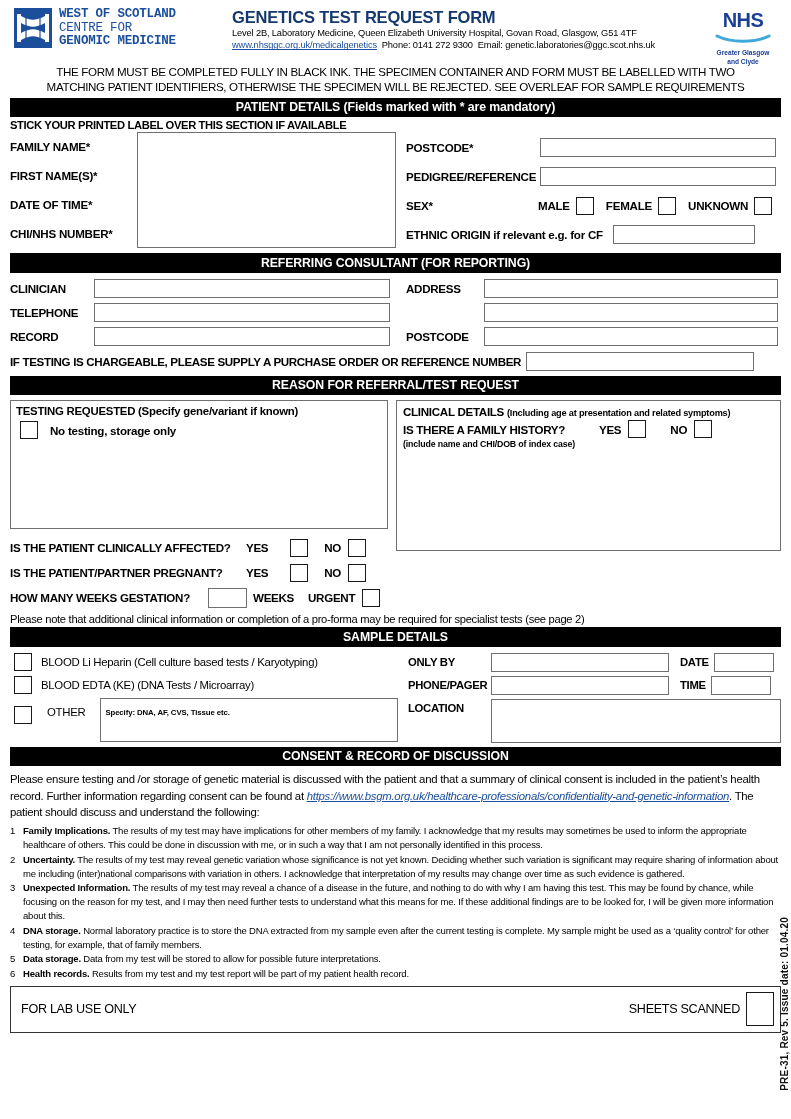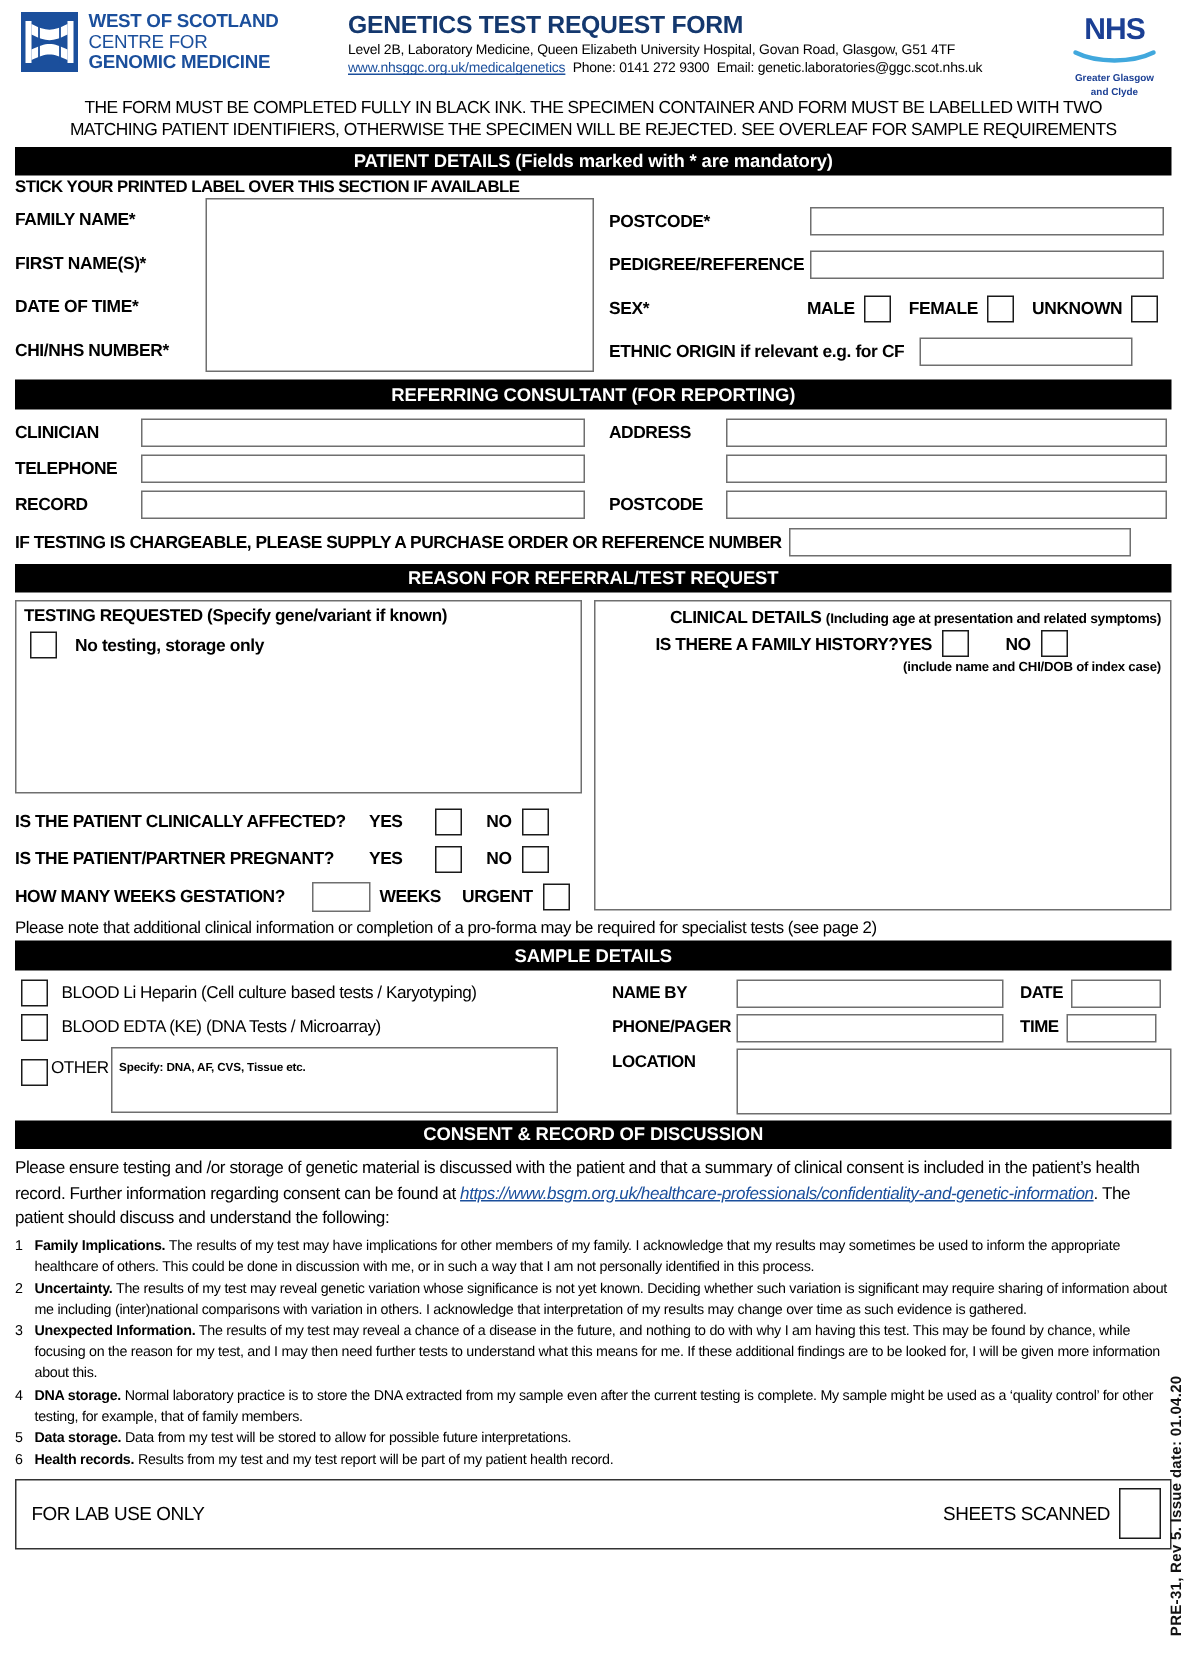--- a/index.html
+++ b/index.html
@@ -12,21 +12,21 @@
     color: #000000;
     position: relative;
     overflow: hidden;
   }
   .page { position: relative; width: 791px; height: 1119px; padding: 0 10px; }
 
   
   .hdr { display:flex; align-items:flex-start; padding: 8px 2px 2px 4px; height: 64px; }
   .logo-wos { display:flex; align-items:center; gap:7px; width: 212px; flex:none; }
   .logo-mark { width:38px; height:40px; flex:none; }
-  .wos-text { line-height:1.08; }
+  .wos-text { line-height:1.08;font-family:Liberation Mono, monospace; }
   .wos-l1 { font-size:12.5px; font-weight:bold; color:#1b4f9c; letter-spacing:-0.2px; }
   .wos-l2 { font-size:12.5px; font-weight:normal; color:#1b4f9c; letter-spacing:-0.2px; }
   .wos-l3 { font-size:12.5px; font-weight:bold; color:#1b4f9c; letter-spacing:-0.2px; }
 
   .hdr-mid { flex:1; padding-left:6px; }
   .form-title { font-size:16.5px; font-weight:bold; color:#14386e; letter-spacing:-0.2px; line-height:1.12; }
   .addr { font-size:9.3px; color:#000; margin-top:2px; letter-spacing:-0.15px; }
   .contact-row { font-size:9.3px; margin-top:2px; letter-spacing:-0.15px; }
   .contact-row a { color:#1b4f9c; text-decoration:underline; }
 
@@ -68,37 +68,37 @@
   .po-lab { font-size:11.6px; font-weight:bold; letter-spacing:-0.35px; }
 
   
   .rr-wrap { display:flex; gap:8px; padding-top:3px; }
   .rr-left { width:378px; flex:none; }
   .rr-right { flex:1; }
   .tr-box { border:1.2px solid #6f6f6f; height:129px; padding:4px 5px; }
   .tr-title { font-size:11.4px; font-weight:bold; letter-spacing:-0.25px; }
   .tr-check { display:flex; align-items:center; gap:12px; margin-top:4px; }
   .tr-check-lbl { font-size:11.6px; font-weight:bold; letter-spacing:-0.25px; }
-  .cd-box { border:1.2px solid #6f6f6f; height:207px; padding:4px 6px;text-align:right; }
+  .cd-box { border:1.2px solid #6f6f6f; height:151px; padding:4px 6px; }
   .cd-title { font-size:11.6px; font-weight:bold; letter-spacing:-0.3px; }
   .cd-title .sm { font-size:9.2px; font-weight:bold; letter-spacing:-0.2px; }
   .cd-fh { display:flex; align-items:center; margin-top:2px; }
   .cd-fh .q { font-size:11.6px; font-weight:bold; letter-spacing:-0.3px; }
   .cd-note { font-size:8.8px; font-weight:bold; letter-spacing:-0.15px; margin-top:1px; }
   .q-row { display:flex; align-items:center; height:25px; }
   .q-lab { font-size:11.6px; font-weight:bold; letter-spacing:-0.3px; }
   .note-line { font-size:11.2px; letter-spacing:-0.3px; padding:3px 0 2px; }
 
   
   .sd-wrap { display:flex; padding-top:2px; }
   .sd-left { width:390px; flex:none; }
   .sd-right { flex:1; padding-left:8px; }
   .sd-row { display:flex; align-items:center; height:23px; gap:9px; }
   .sd-lbl { font-size:11.4px; font-weight:normal; letter-spacing:-0.3px; }
-  .sd-other-row { display:flex; align-items:flex-start; gap:2px; margin-top:1px; }
+  .sd-other-row { display:flex; align-items:flex-start; gap:15px; margin-top:1px; }
   .sd-spec { border:1.2px solid #6f6f6f; height:44px; width:298px; padding:2px 4px; }
   .sd-spec-txt { font-size:7.8px; font-weight:bold; letter-spacing:-0.1px; }
   .sdr-row { display:flex; align-items:center; height:23px; gap:5px; }
   .sdr-lbl { font-size:11.3px; font-weight:bold; letter-spacing:-0.3px; white-space:nowrap; }
 
   
   .consent-p { font-size:11.4px; line-height:1.44; letter-spacing:-0.28px; padding:3px 0 2px; }
   .consent-p a { color:#1b4f9c; text-decoration:underline;font-style:italic; }
   .clist { margin:2px 0 0 0; padding:0; list-style:none; }
   .clist li { display:flex; font-size:9.5px; line-height:1.45; letter-spacing:-0.18px; margin-bottom:1px; }
@@ -325,21 +325,21 @@
         <span class="chk" style="margin-left:4px; margin-top:8px;"></span>
         <span class="sd-lbl" style="margin-top:8px">OTHER</span>
         <span class="sd-spec">
           <span class="sd-spec-txt">Specify: DNA, AF, CVS, Tissue etc.</span>
         </span>
       </div>
     </div>
 
     <div class="sd-right">
       <div class="sdr-row">
-        <span class="sdr-lbl" style="width:78px">NAME BY</span>
+        <span class="sdr-lbl" style="width:78px">ONLY BY</span>
         <span class="inp" style="width:178px"></span>
         <span class="sdr-lbl" style="margin-left:6px">DATE</span>
         <span class="inp" style="width:60px"></span>
       </div>
       <div class="sdr-row">
         <span class="sdr-lbl" style="width:78px">PHONE/PAGER</span>
         <span class="inp" style="width:178px"></span>
         <span class="sdr-lbl" style="margin-left:6px">TIME</span>
         <span class="inp" style="width:60px"></span>
       </div>

